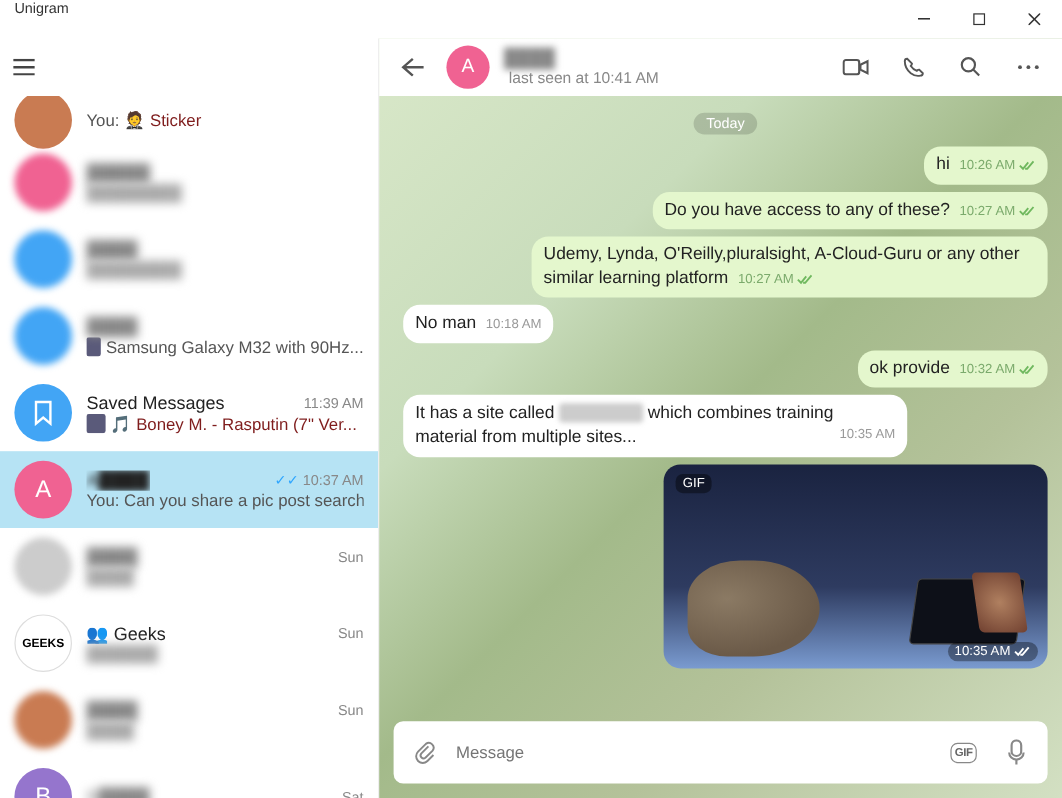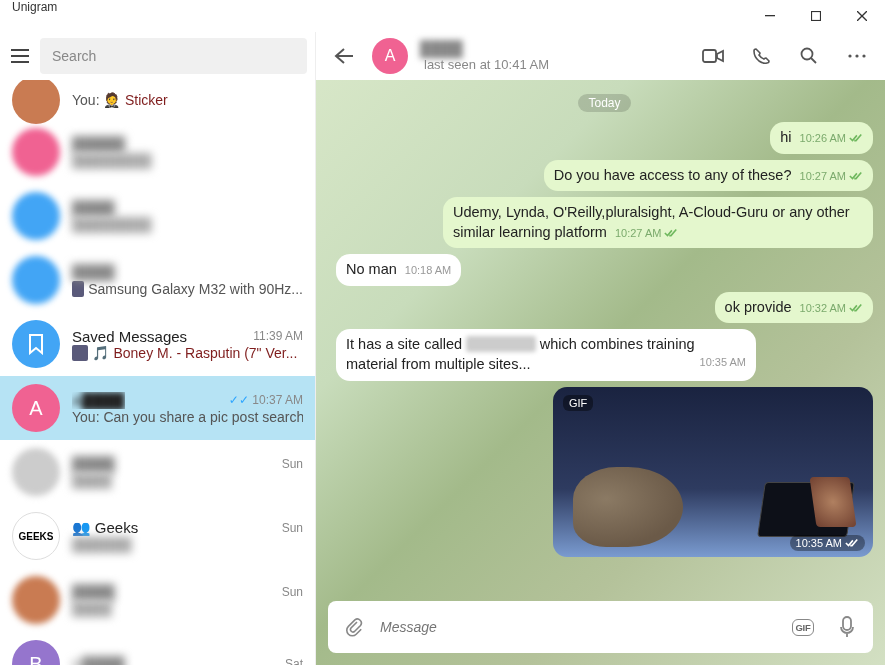--- a/index.html
+++ b/index.html
@@ -53,21 +53,21 @@
 .msg-time { font-size: 11px; color: #7baa6c; margin-left: 8px; display:inline-flex; align-items:center; gap:3px; white-space:nowrap; }
 .msg.in .msg-time { color: #999; }
 .gif-bubble { width: 320px; border-radius: 14px; overflow: hidden; position: relative; background: linear-gradient(180deg,#1a2340 0%, #2e3b60 60%, #7a9bd0 100%); height: 170px; }
 .gif-tag { position:absolute; left:10px; top:8px; background: rgba(0,0,0,0.4); color:#fff; padding:2px 6px; border-radius:6px; font-size:11px; }
 .gif-time { position:absolute; right:8px; bottom:6px; background: rgba(0,0,0,0.35); color:#fff; padding:2px 6px; border-radius:10px; font-size:11px; display:flex; align-items:center; gap:3px;}
 .cat { position:absolute; width:110px; height:80px; bottom:10px; left:20px; background: radial-gradient(ellipse at 30% 40%, #8b7a64 0%, #6b5a48 70%); border-radius: 40% 50% 50% 30%; }
 .laptop { position:absolute; width:90px; height:55px; bottom:20px; right:22px; background:#0d1018; border-radius:4px; transform: skew(-8deg,0); border:1px solid #444;}
 .laptop-screen { position:absolute; width:40px; height:50px; bottom:30px; right:20px; background: radial-gradient(circle,#b08060,#704030); border-radius:4px; transform: skew(8deg,0);}
 .blurword { background:#ccc; color:transparent; border-radius:3px; padding:0 4px; filter:blur(2px);}
 .composer { height: 52px; margin: 8px 12px 12px; background: #fff; border-radius: 8px; display:flex; align-items:center; padding:0 8px; gap:8px;}
-.composer-input { flex:1; border:none; outline:none; font-size:14px; color:#3b82f6; background:transparent;font-style:italic;}
+.composer-input { flex:1; border:none; outline:none; font-size:14px; color:#3b82f6; background:transparent;}
 .comp-btn { width:36px; height:36px; display:flex; align-items:center; justify-content:center; color:#888;}
 .gif-pill { border:1.6px solid #888; border-radius:6px; font-size:9.5px; font-weight:bold; padding:2px 3px; color:#666; letter-spacing:-0.3px;}
 .dblcheck { display:inline-flex; }
 .dblcheck svg { width:14px; height:10px; }
 </style>
 </head>
 <body>
 
 <div class="titlebar">
   <span class="title">Unigram</span>
@@ -93,23 +93,20 @@
 
   <div class="sidebar">
     <div class="side-top">
       <div class="hamburger">
         <svg width="18" height="14">
             <line x1="0" y1="1" x2="18" y2="1" stroke="#444" stroke-width="2"></line>
             <line x1="0" y1="7" x2="18" y2="7" stroke="#444" stroke-width="2"></line>
             <line x1="0" y1="13" x2="18" y2="13" stroke="#444" stroke-width="2"></line>
           </svg>
       </div>
-      <div class="search-box">
-        <span>Search</span>
-      </div>
     </div>
     <div class="chat-list">
 
       <div class="chat-item" style="height:40px">
         <div class="avatar orange"></div>
         <div class="chat-body">
             <div class="chat-preview">
               <span>You: </span>
               <span>🤵</span>
               <span class="link">Sticker</span>

